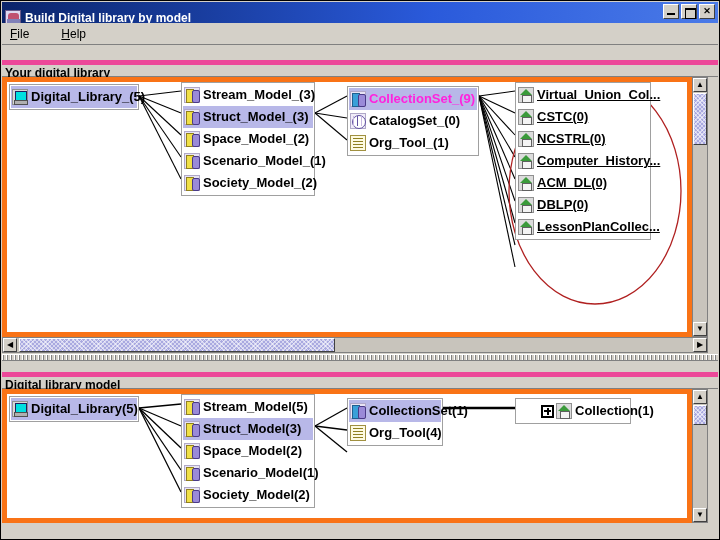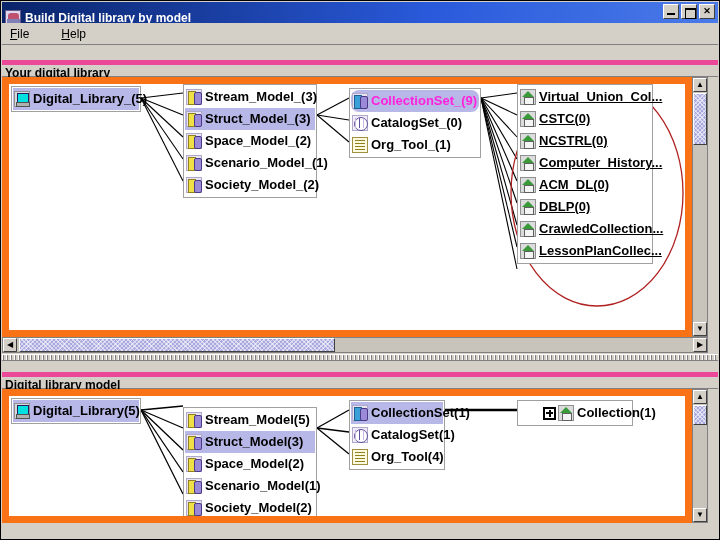--- a/index.html
+++ b/index.html
@@ -116,21 +116,21 @@
     padding-left: 3px;
     line-height: 16px;
     white-space: nowrap;
   }
   #label-top { top: 59px; }
   #label-bottom { top: 371px; }
 
   .canvas {
     position: absolute;
     background: #ffffff;
-    border: 7px solid #f97316;
+    border: 5px solid #f97316;
     overflow: hidden;
   }
   #canvas-top   { left: 1px; top: 76px;  width: 690px; height: 260px; }
   #canvas-bottom{ left: 1px; top: 388px; width: 690px; height: 134px; text-align: right; }
 
   
   .group {
     position: absolute;
     background: #ffffff;
     border: 1px solid #a0a0a0;
@@ -140,21 +140,21 @@
     display: flex; align-items: center;
     height: 22px;
     padding: 0 4px 0 1px;
     font-size: 13px;
     font-weight: bold;
     color: #000000;
     white-space: nowrap;
     line-height: 22px;
   }
   .node.sel { background: #b8b8e8; }
-  .node.pink { color: #ff22dd; border-radius: 8px; }
+  .node.pink { color: #ff22dd; }
   .node .lbl { margin-left: 3px; }
   .caret {
     display:inline-block; width:1px; height:13px;
     background:#000; margin-left:1px;
   }
 
   
   .ico { width: 16px; height: 16px; position: relative; flex: none; }
 
   
@@ -405,24 +405,20 @@
       <div class="node">
         <span class="ico ico-coll"></span>
         <span class="lbl">ACM_DL(0)</span>
       </div>
       <div class="node">
         <span class="ico ico-coll"></span>
         <span class="lbl">DBLP(0)</span>
       </div>
       <div class="node">
         <span class="ico ico-coll"></span>
-        <span class="lbl">CrawledCollection...</span>
-      </div>
-      <div class="node">
-        <span class="ico ico-coll"></span>
         <span class="lbl">LessonPlanCollec...</span>
       </div>
     </div>
   </div>
 
   <div class="sb-v" style="left:691px; top:76px; height:260px;">
     <div class="sb-track" style="left:0; top:14px; width:14px; height:230px;"></div>
     <div class="sb-arrow" style="left:0; top:0;">▲</div>
     <div class="sb-thumb" style="left:0; top:15px; width:14px; height:52px;"></div>
     <div class="sb-arrow" style="left:0; bottom:0;">▼</div>
@@ -454,21 +450,21 @@
       </g>
     </svg>
 
     <div class="group" style="left:2px; top:2px; width:130px;">
       <div class="node sel">
         <span class="ico ico-computer"></span>
         <span class="lbl">Digital_Library(5)</span>
       </div>
     </div>
 
-    <div class="group" style="left:174px; top:0px; width:134px;margin-top:11px;">
+    <div class="group" style="left:174px; top:0px; width:134px;">
       <div class="node">
         <span class="ico ico-model"></span>
         <span class="lbl">Stream_Model(5)</span>
       </div>
       <div class="node sel">
         <span class="ico ico-model"></span>
         <span class="lbl">Struct_Model(3)</span>
       </div>
       <div class="node">
         <span class="ico ico-model"></span>
@@ -484,24 +480,20 @@
       </div>
     </div>
 
     <div class="group" style="left:340px; top:4px; width:96px;">
       <div class="node sel">
         <span class="ico ico-collset"></span>
         <span class="lbl">CollectionSet(1)</span>
           <span class="caret"></span>
       </div>
       <div class="node">
-        <span class="ico ico-catalog"></span>
-        <span class="lbl">CatalogSet(1)</span>
-      </div>
-      <div class="node">
         <span class="ico ico-orgtool"></span>
         <span class="lbl">Org_Tool(4)</span>
       </div>
     </div>
 
     <div class="group" style="left:508px; top:4px; width:116px;padding-left:24px;">
       <div class="node">
         <span class="plusbox"></span>
         <span class="ico ico-coll"></span>
         <span class="lbl">Collection(1)</span>

